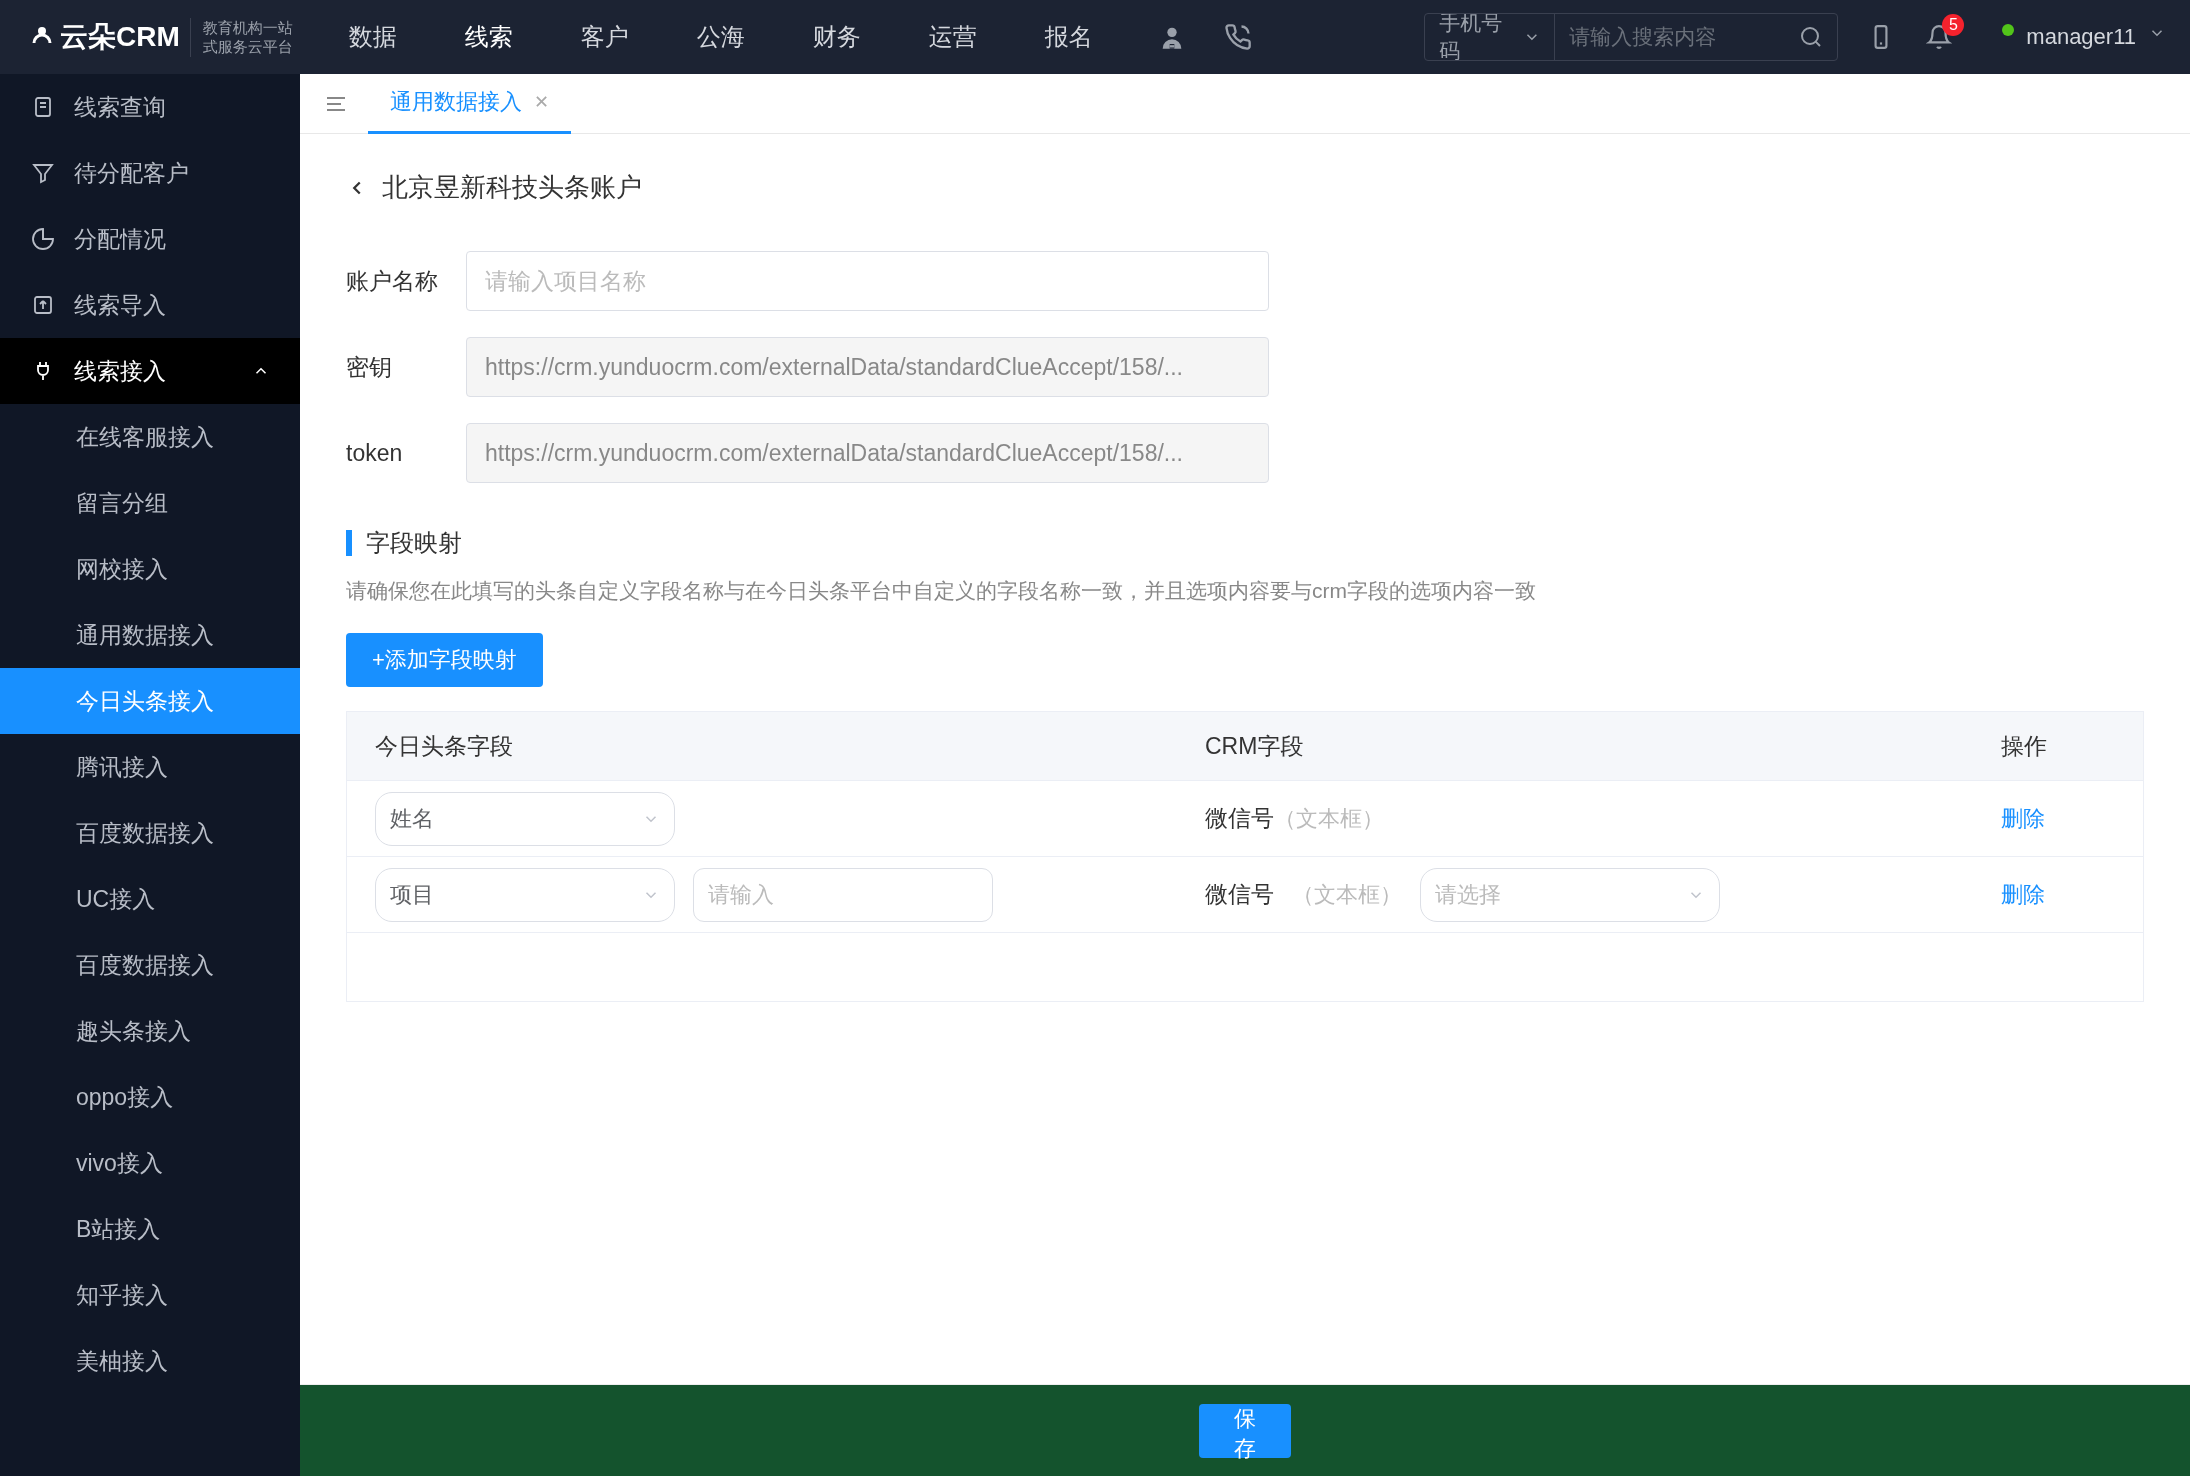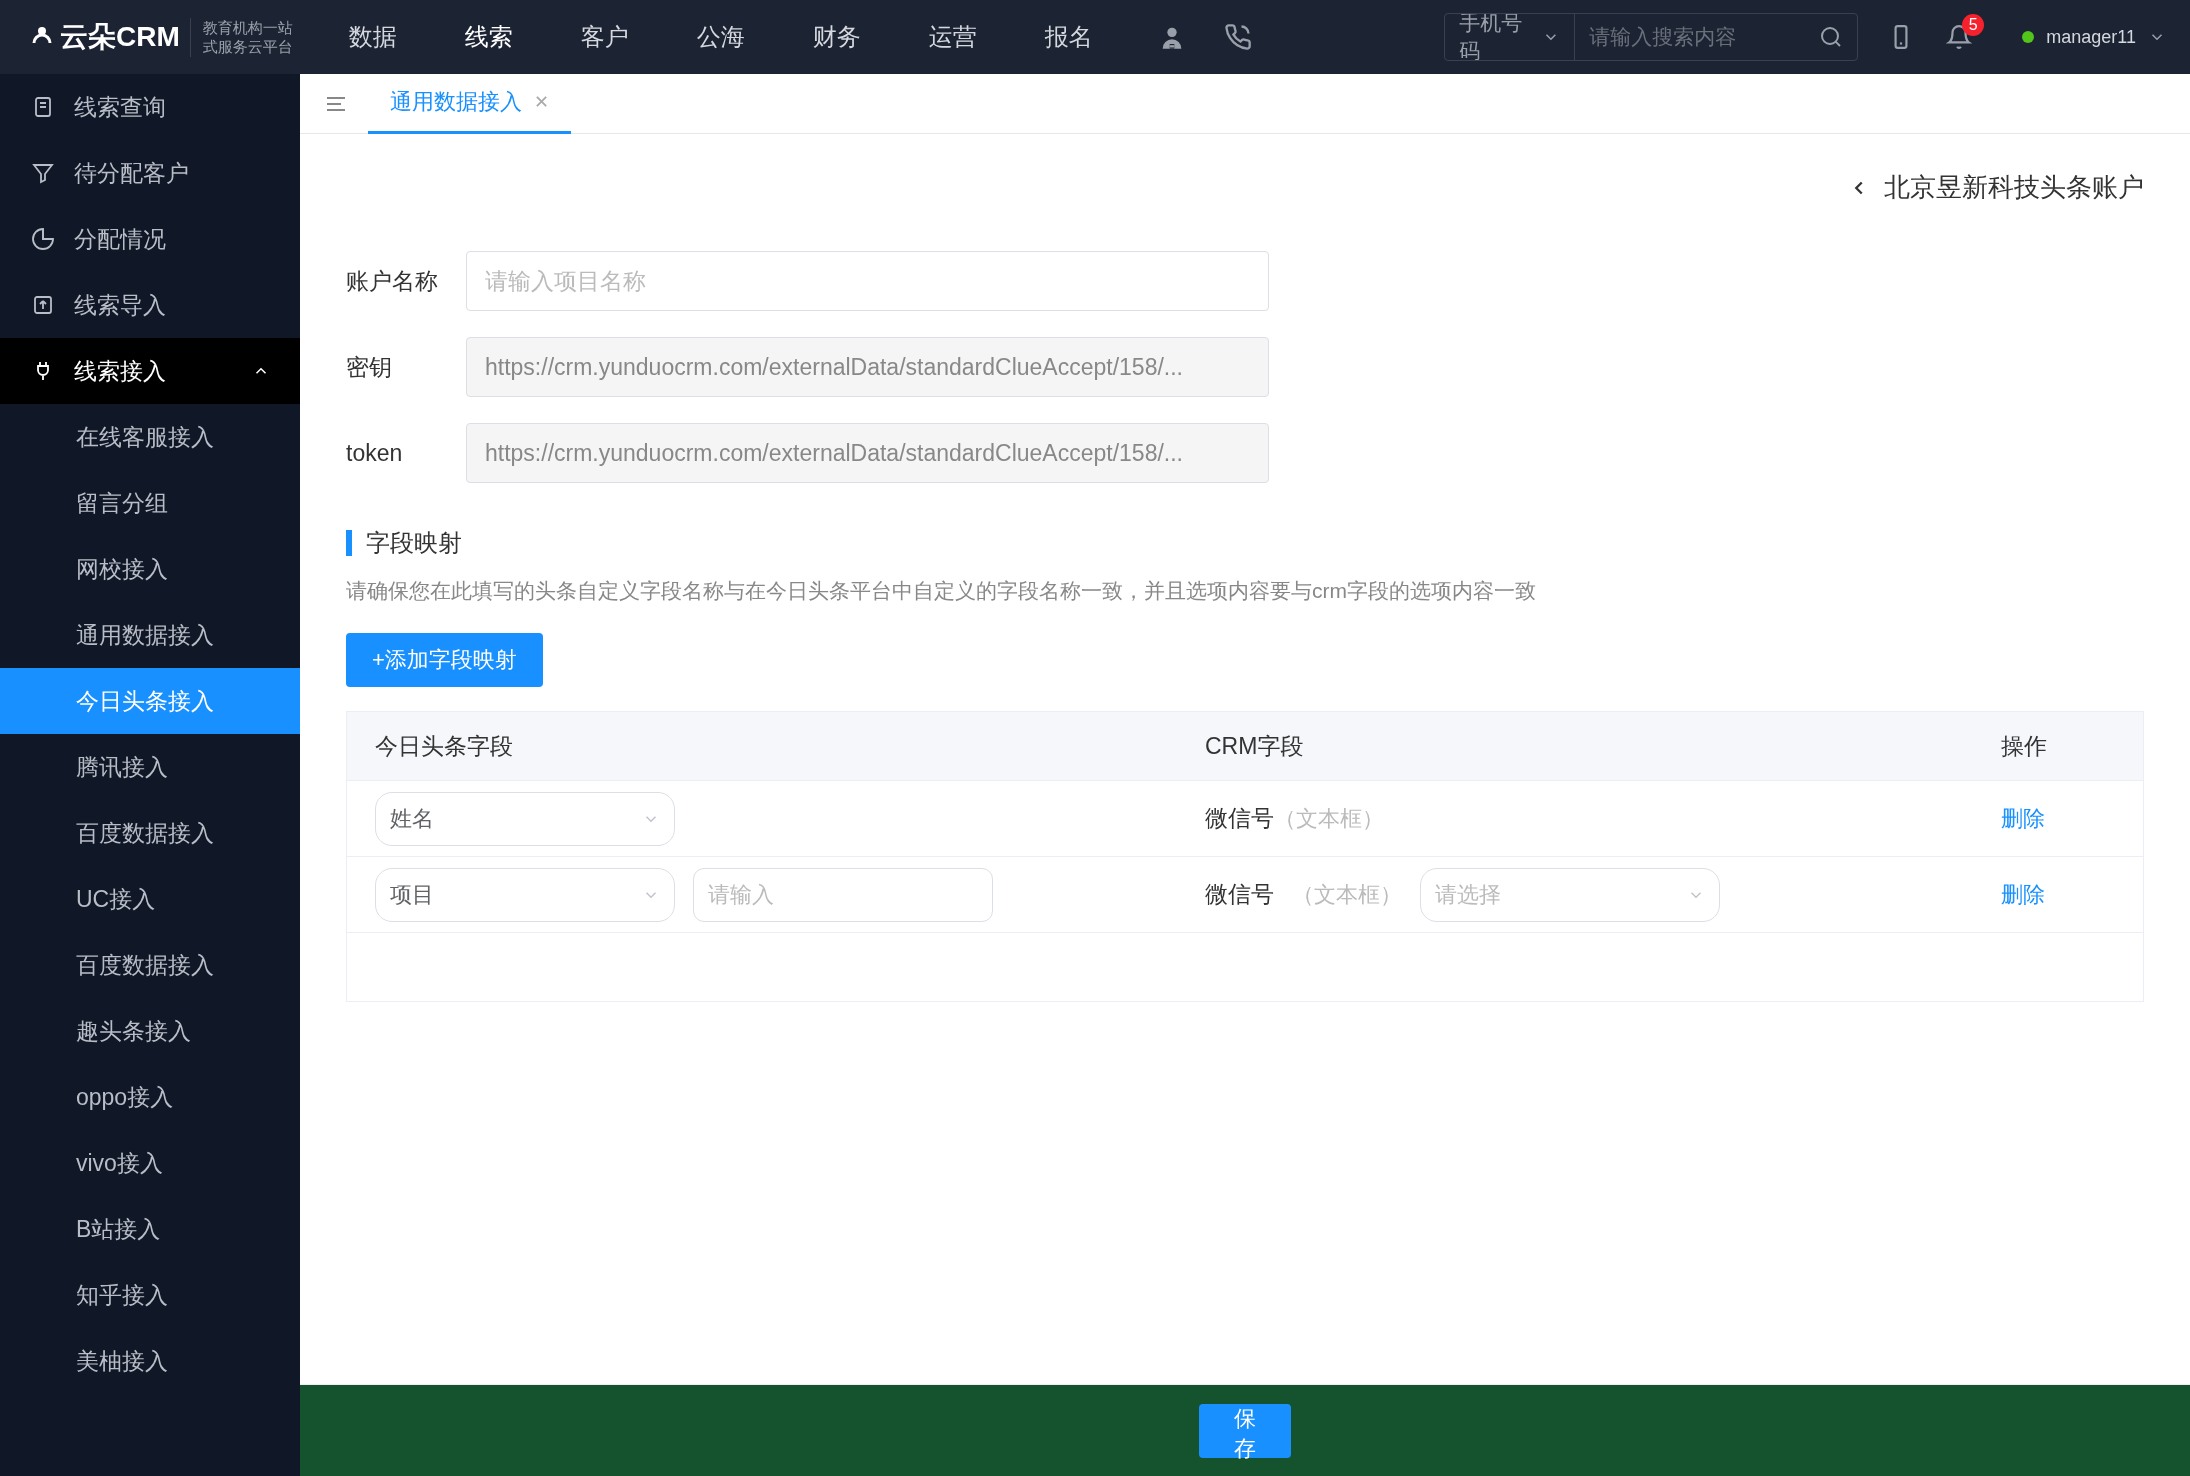--- a/index.html
+++ b/index.html
@@ -15,38 +15,38 @@
 .nav-extra { display:flex; gap:36px; margin-left:64px; align-items:center; }
 .icon-btn { width:30px; height:30px; display:flex; align-items:center; justify-content:center; cursor:pointer; color:#9aa0aa; }
 .search-wrap { margin-left:auto; display:flex; align-items:center; gap:28px; }
 .search-box { display:flex; align-items:center; border:1px solid #3a4050; height:48px; border-radius:4px; overflow:hidden; }
 .search-sel { width:130px; padding:0 14px; font-size:21px; color:#9aa0aa; display:flex; align-items:center; border-right:1px solid #3a4050; height:100%; cursor:pointer; }
 .search-inp { background:transparent; border:0; outline:0; color:#d5d8de; font-size:21px; padding:0 14px; width:230px; height:100%; }
 .search-inp::placeholder { color:#6a707a; }
 .search-btn { width:52px; height:100%; display:flex; align-items:center; justify-content:center; cursor:pointer; color:#9aa0aa; }
 .bell-wrap { position:relative; }
 .badge { position:absolute; top:-8px; right:-10px; background:#f5222d; color:#fff; font-size:16px; min-width:22px; height:22px; border-radius:11px; display:flex; align-items:center; justify-content:center; padding:0 4px; }
-.user { display:flex; align-items:center; gap:12px; font-size:18px; color:#d5d8de; cursor:pointer; margin-left:20px; }
+.user { display:flex; align-items:flex-start; gap:12px; font-size:22px; color:#d5d8de; cursor:pointer; margin-left:20px; }
 .status-dot { width:12px; height:12px; border-radius:50%; background:#52c41a; }
 .body { flex:1; display:flex; min-height:0; }
 .sidebar { width:300px; background:#101726; color:#b8bdc7; overflow-y:auto; flex-shrink:0; }
 .side-item { height:66px; display:flex; align-items:center; padding:0 30px; font-size:23px; cursor:pointer; gap:18px; }
 .side-item.expanded { background:#000; color:#fff; }
 .side-item.expanded .chev { transform:rotate(180deg); }
 .side-sub { height:66px; display:flex; align-items:center; padding-left:76px; font-size:23px; cursor:pointer; color:#b8bdc7; }
 .side-sub.active { background:#1890ff; color:#fff; }
 .side-icon { width:26px; height:26px; display:flex; align-items:center; justify-content:center; flex-shrink:0; }
 .chev { margin-left:auto; transition:transform .2s; }
 .main { flex:1; display:flex; flex-direction:column; background:#fff; min-width:0; }
 .tabs { height:60px; display:flex; align-items:center; border-bottom:1px solid #e8e8e8; padding:0 14px; background:#fff; }
 .tab-toggle { width:44px; height:44px; display:flex; align-items:center; justify-content:center; cursor:pointer; color:#888; margin-right:10px; }
 .tab { height:60px; display:flex; align-items:center; padding:0 22px; font-size:22px; color:#1890ff; border-bottom:3px solid #1890ff; gap:12px; cursor:pointer; }
 .tab-close { color:#aaa; font-size:18px; cursor:pointer; }
 .content { flex:1; overflow-y:auto; padding:36px 46px 120px; position:relative; }
-.breadcrumb { display:flex; align-items:center; gap:14px; font-size:26px; margin-bottom:46px;justify-content:flex-end; }
+.breadcrumb { display:flex; align-items:center; gap:14px; font-size:26px; margin-bottom:46px; }
 .back-icon { cursor:pointer; display:flex; }
 .form-row { display:flex; align-items:center; margin-bottom:26px; }
 .form-label { width:120px; font-size:23px; color:#333; }
 .input { height:60px; border:1px solid #dcdfe6; border-radius:4px; padding:0 18px; font-size:23px; outline:0; background:#fff; }
 .input.wide { width:803px; }
 .input.ro { background:#f5f5f5; color:#888; }
 .input::placeholder { color:#bbb; }
 .section-title { display:flex; align-items:center; gap:14px; font-size:24px; font-weight:500; margin:44px 0 18px; }
 .section-bar { width:6px; height:26px; background:#1890ff; }
 .section-hint { font-size:21px; color:#888; margin-bottom:28px; }

